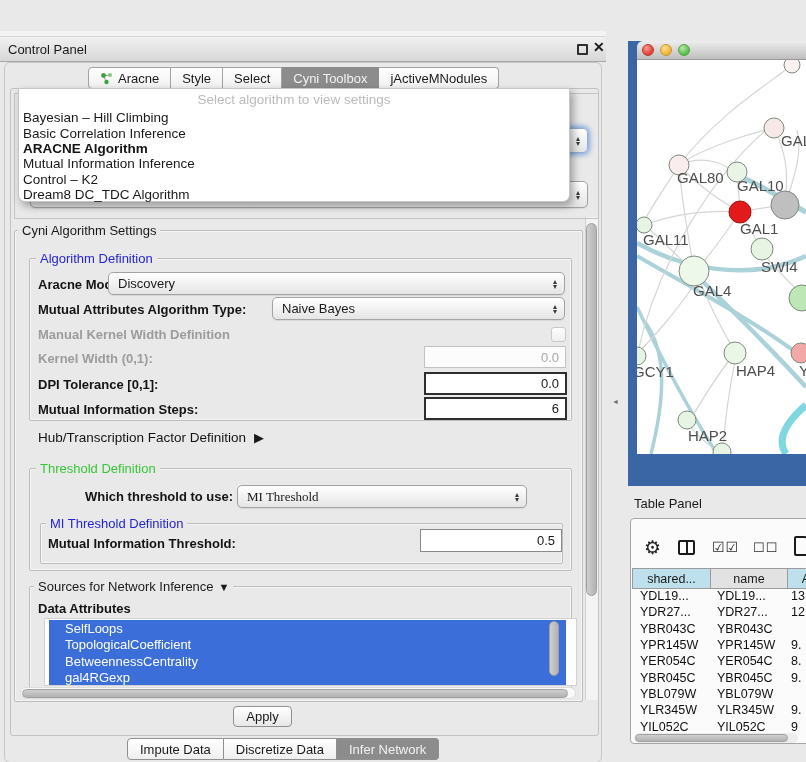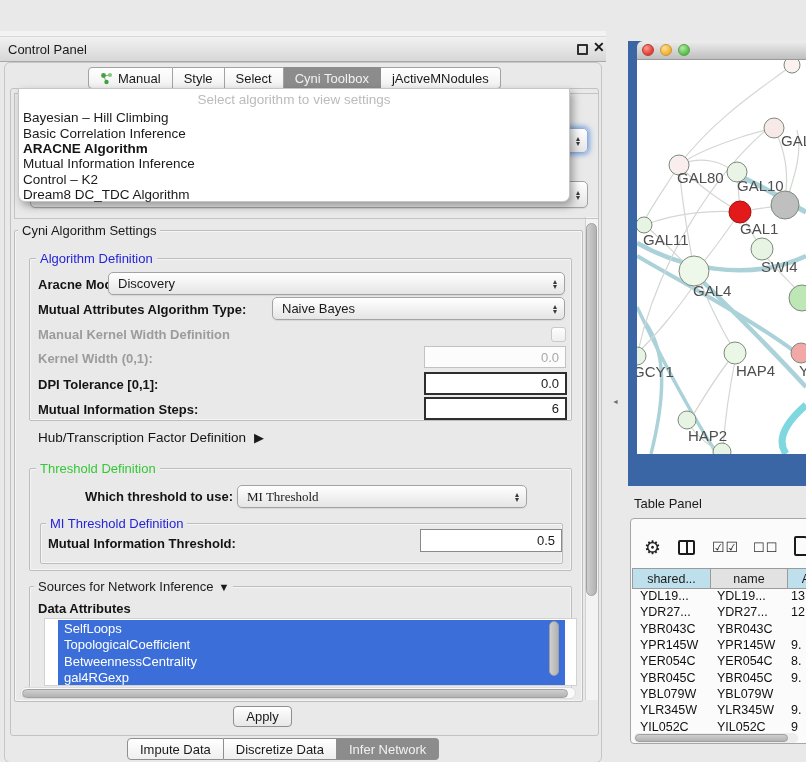--- a/index.html
+++ b/index.html
@@ -35,21 +35,21 @@
   .btab:first-child{border-left:1px solid #8F8F8F;border-radius:4px 0 0 4px;}
   .btab:last-child{border-radius:0 4px 4px 0;}
   .btab.sel{background:#8C8C8C;color:#F2F2F2;}
 
   
   #popup{left:18px;top:57px;width:552px;height:114px;background:#FFFFFF;border:1px solid #C6C6C6;border-radius:0 0 7px 7px;box-shadow:3px 4px 8px rgba(0,0,0,.35);z-index:30;}
   .pitem{position:absolute;left:4px;height:15px;font-size:13.5px;white-space:nowrap;}
   .phint{position:absolute;left:0;right:0;top:3px;text-align:center;color:#BBBBBB;font-size:13.5px;}
 
   
-  .attr{position:absolute;left:13px;width:501px;height:16.5px;background:#3B6ED9;color:#FFFFFF;display:flex;align-items:center;padding-left:6px;font-size:13px;}
+  .attr{position:absolute;left:4px;width:501px;height:16.5px;background:#3B6ED9;color:#FFFFFF;display:flex;align-items:center;padding-left:16px;font-size:13px;}
 
   .thumbv{background:linear-gradient(90deg,#CFCFCF,#B2B2B2);border:1px solid #A0A0A0;border-radius:6px;}
   .thumbh{background:linear-gradient(#CFCFCF,#B2B2B2);border:1px solid #A0A0A0;border-radius:5px;}
 
   
   .thcell{display:flex;align-items:center;justify-content:center;border:1px solid #9B9B9B;border-left:none;font-size:12.5px;height:19px;}
   .trow{display:flex;height:16.3px;align-items:center;font-size:12.5px;color:#111;}
   .tcell{overflow:hidden;white-space:nowrap;}
 
   svg text{font-family:"Liberation Sans",sans-serif;}
@@ -71,21 +71,21 @@
 
   <div class="abs tabrow" style="left:88px;top:36px;z-index:5;">
     <div class="tab">
       <svg width="13" height="13" viewBox="0 0 13 13">
         <line x1="4" y1="4" x2="10" y2="3" stroke="#9A9A9A" stroke-width="1"></line>
         <line x1="4" y1="4" x2="6" y2="10" stroke="#9A9A9A" stroke-width="1"></line>
         <circle cx="3.5" cy="3.5" r="2.4" fill="#3FA33F"></circle>
         <circle cx="10" cy="3" r="2" fill="#7CC87C"></circle>
         <circle cx="6.5" cy="10" r="2.2" fill="#3FA33F"></circle>
       </svg>
-      <span>Manual</span>
+      <span>Aracne</span>
     </div>
     <div class="tab">
         <span>Style</span>
       </div>
     <div class="tab">
         <span>Select</span>
       </div>
     <div class="tab sel">
         <span>Cyni Toolbox</span>
       </div>

